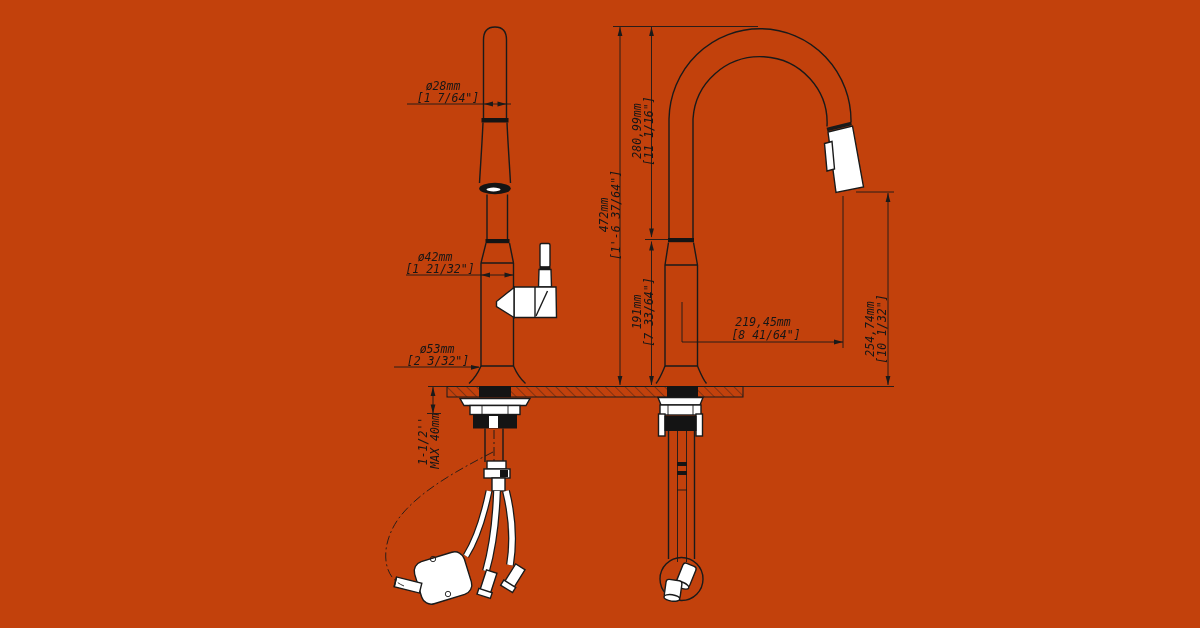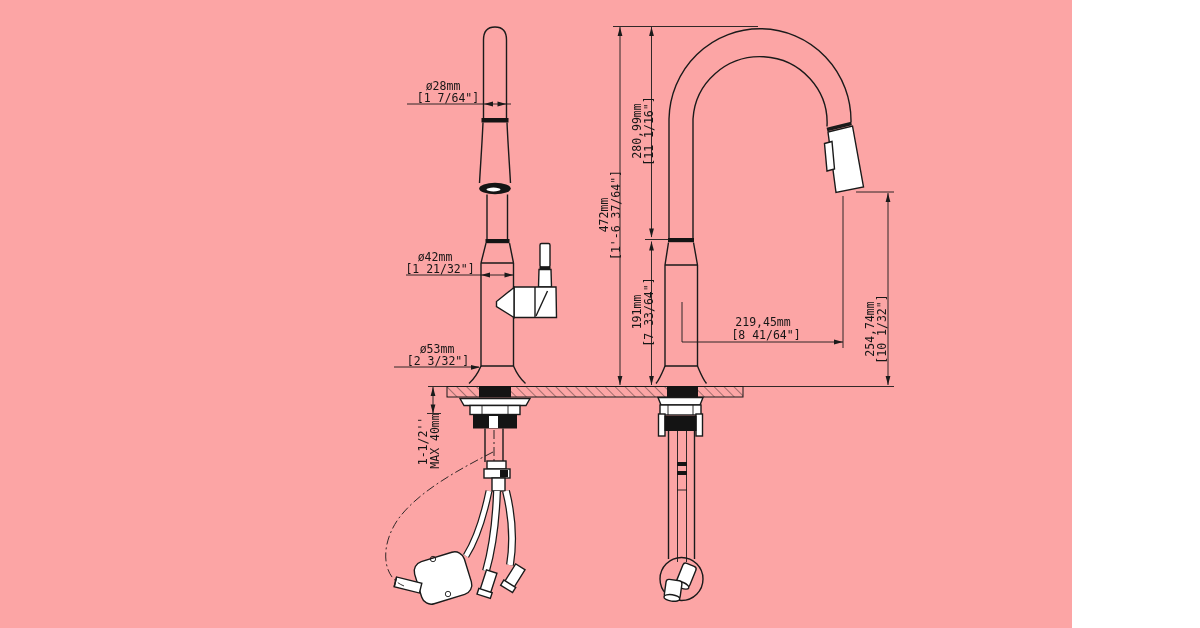--- a/index.html
+++ b/index.html
@@ -1,17 +1,17 @@
 <!DOCTYPE html>
 <html><head>
 <meta charset="utf-8">
 <style>
   html,body{margin:0;padding:0;background:#ffffff;}
-  .sheet{position:relative;width:1072px;height:628px;background:#fca5a5;overflow:hidden;
-         font-family:"DejaVu Sans Mono", monospace;}
+  .sheet{position:relative;width:1200px;height:628px;background:#c2410c;overflow:hidden;
+         font-family:"DejaVu Sans Mono", monospace;font-style:italic;}
   svg{display:block;}
   text{font-family:"DejaVu Sans Mono", monospace;font-size:11.5px;fill:#161616;}
   .thin{stroke:#1a1a1a;stroke-width:0.9;fill:none;}
   .out{stroke:#1a1a1a;stroke-width:1.4;fill:none;}
   .outw{stroke:#1a1a1a;stroke-width:1.4;fill:#ffffff;}
   .dark{fill:#141414;stroke:none;}
   .arr{fill:#1a1a1a;stroke:none;}
   .cl{stroke:#1a1a1a;stroke-width:0.9;fill:none;stroke-dasharray:9 3 2 3;}
 </style>
 </head>

